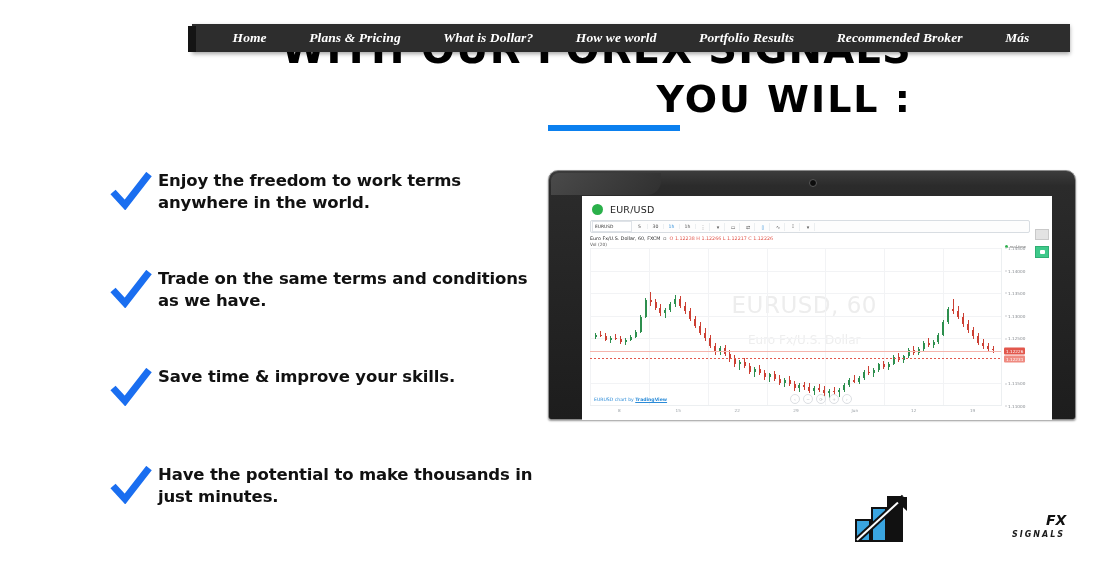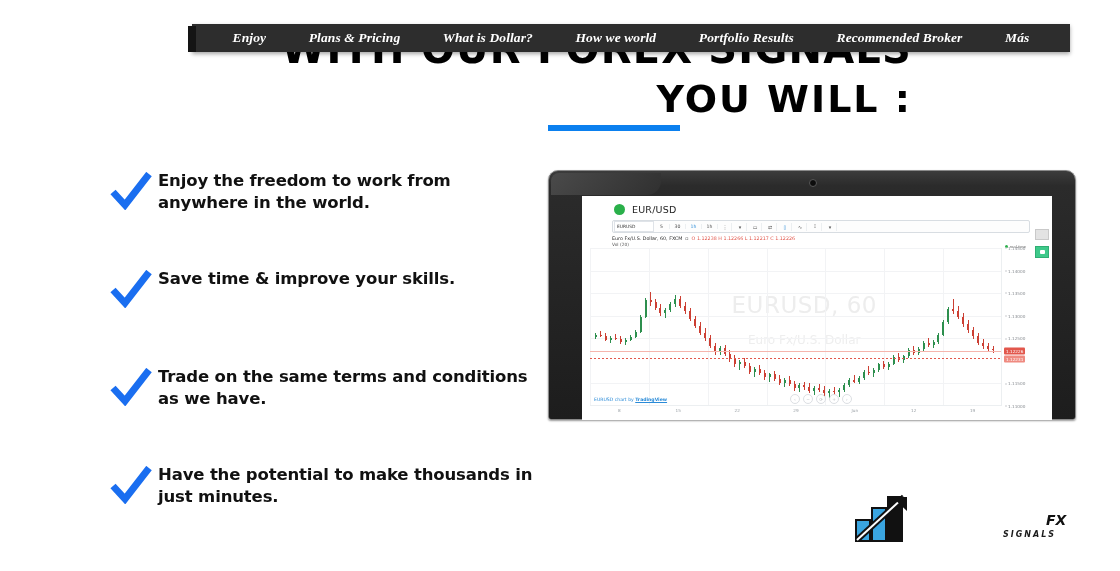--- a/index.html
+++ b/index.html
@@ -90,21 +90,21 @@
     width:6px;height:6px;border-radius:50%;
     background:#0d0d0d;border:1px solid #585858;
     z-index:3;
   }
   .lt-screen{
     position:absolute;left:34px;top:26px;right:24px;bottom:0;
     background:#ffffff;
     overflow:hidden;
   }
   
-  .tp{position:absolute;inset:0;background:#fff;font-size:6px;padding-left:22px;}
+  .tp{position:absolute;inset:0;background:#fff;font-size:6px;}
   .tp-head{padding:8px 10px 0 10px;display:flex;align-items:center;}
   .tp-dot{
     width:11px;height:11px;border-radius:50%;
     background:#2ab04a;margin-right:7px;
   }
   .tp-pair{
     font-family:"DejaVu Sans",sans-serif;
     font-size:9.5px;font-weight:400;color:#222;letter-spacing:.2px;
   }
   .tp-status-wrap{padding:6px 10px 0 10px;}
@@ -251,31 +251,31 @@
     font-size:30px;color:#2e9ade;letter-spacing:1px;
     -webkit-text-stroke:1px #111;
     line-height:32px;
   }
   .logo-fx{
     position:absolute;left:191px;top:22px;
     font-family:"DejaVu Sans",sans-serif;font-style:italic;font-weight:700;
     font-size:14px;color:#111;letter-spacing:0;
   }
   .logo-sub{
-    position:absolute;left:148px;top:40px;
+    position:absolute;left:157px;top:40px;
     font-family:"DejaVu Sans",sans-serif;font-style:italic;font-weight:700;
     font-size:8px;color:#1b1b1b;letter-spacing:2px;
   }
 </style>
 </head>
 <body>
 
 <div class="navbar">
   <span class="nav-sp"></span>
-  <a class="nav-item">Enjoy</a>
+  <a class="nav-item">Home</a>
   <span class="nav-sp"></span>
   <a class="nav-item">Plans &amp; Pricing</a>
   <span class="nav-sp"></span>
   <a class="nav-item">What is Dollar?</a>
   <span class="nav-sp"></span>
   <a class="nav-item">How we world</a>
   <span class="nav-sp"></span>
   <a class="nav-item">Portfolio Results</a>
   <span class="nav-sp"></span>
   <a class="nav-item">Recommended Broker</a>
@@ -291,39 +291,39 @@
 <div class="blue-rule"></div>
 
 <div class="bullets">
 
   <div class="bullet">
     <span class="chk">
       <svg viewBox="0 0 42 38" width="42" height="38">
         <path d="M3 20 L15 33 L39 2" fill="none" stroke="#1a6ef0" stroke-width="7" stroke-linecap="butt" stroke-linejoin="miter"></path>
       </svg>
     </span>
-    <div class="txt">Enjoy the freedom to work from anywhere in the world.</div>
+    <div class="txt">Enjoy the freedom to work terms anywhere in the world.</div>
+  </div>
+
+  <div class="bullet">
+    <span class="chk">
+      <svg viewBox="0 0 42 38" width="42" height="38">
+        <path d="M3 20 L15 33 L39 2" fill="none" stroke="#1a6ef0" stroke-width="7" stroke-linecap="butt" stroke-linejoin="miter"></path>
+      </svg>
+    </span>
+    <div class="txt">Trade on the same terms and conditions as we have.</div>
   </div>
 
   <div class="bullet">
     <span class="chk">
       <svg viewBox="0 0 42 38" width="42" height="38">
         <path d="M3 20 L15 33 L39 2" fill="none" stroke="#1a6ef0" stroke-width="7" stroke-linecap="butt" stroke-linejoin="miter"></path>
       </svg>
     </span>
     <div class="txt">Save time &amp; improve your skills.</div>
-  </div>
-
-  <div class="bullet">
-    <span class="chk">
-      <svg viewBox="0 0 42 38" width="42" height="38">
-        <path d="M3 20 L15 33 L39 2" fill="none" stroke="#1a6ef0" stroke-width="7" stroke-linecap="butt" stroke-linejoin="miter"></path>
-      </svg>
-    </span>
-    <div class="txt">Trade on the same terms and conditions as we have.</div>
   </div>
 
   <div class="bullet">
     <span class="chk">
       <svg viewBox="0 0 42 38" width="42" height="38">
         <path d="M3 20 L15 33 L39 2" fill="none" stroke="#1a6ef0" stroke-width="7" stroke-linecap="butt" stroke-linejoin="miter"></path>
       </svg>
     </span>
     <div class="txt">Have the potential to make thousands in just minutes.</div>
   </div>

